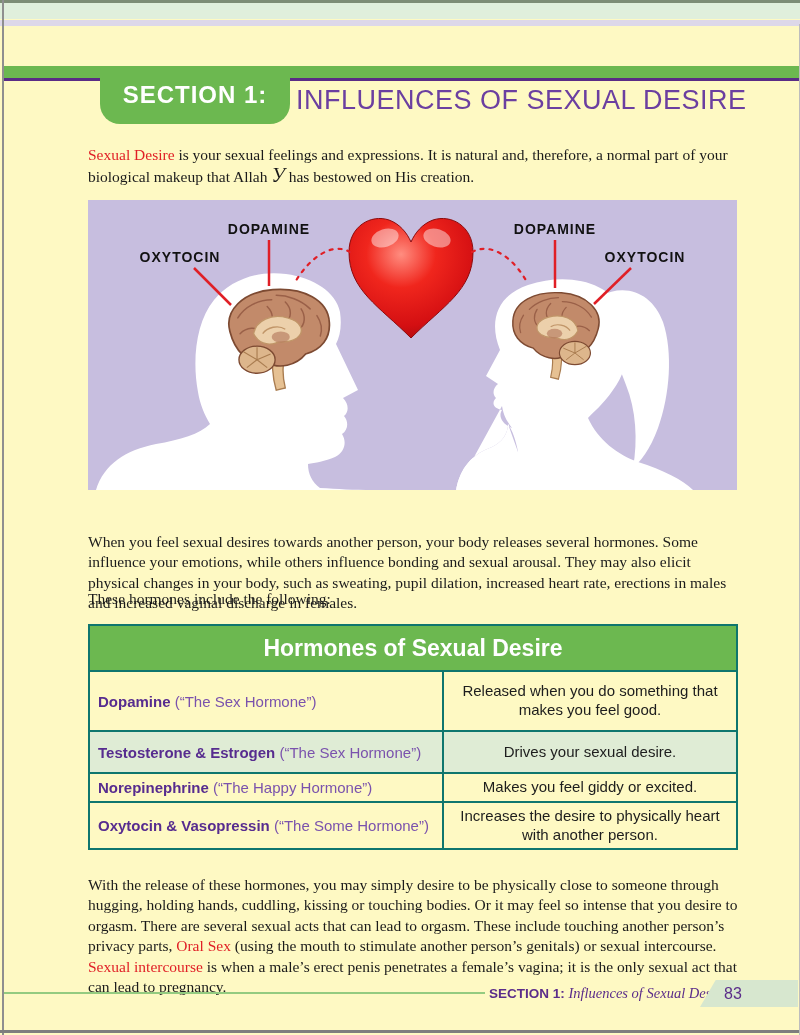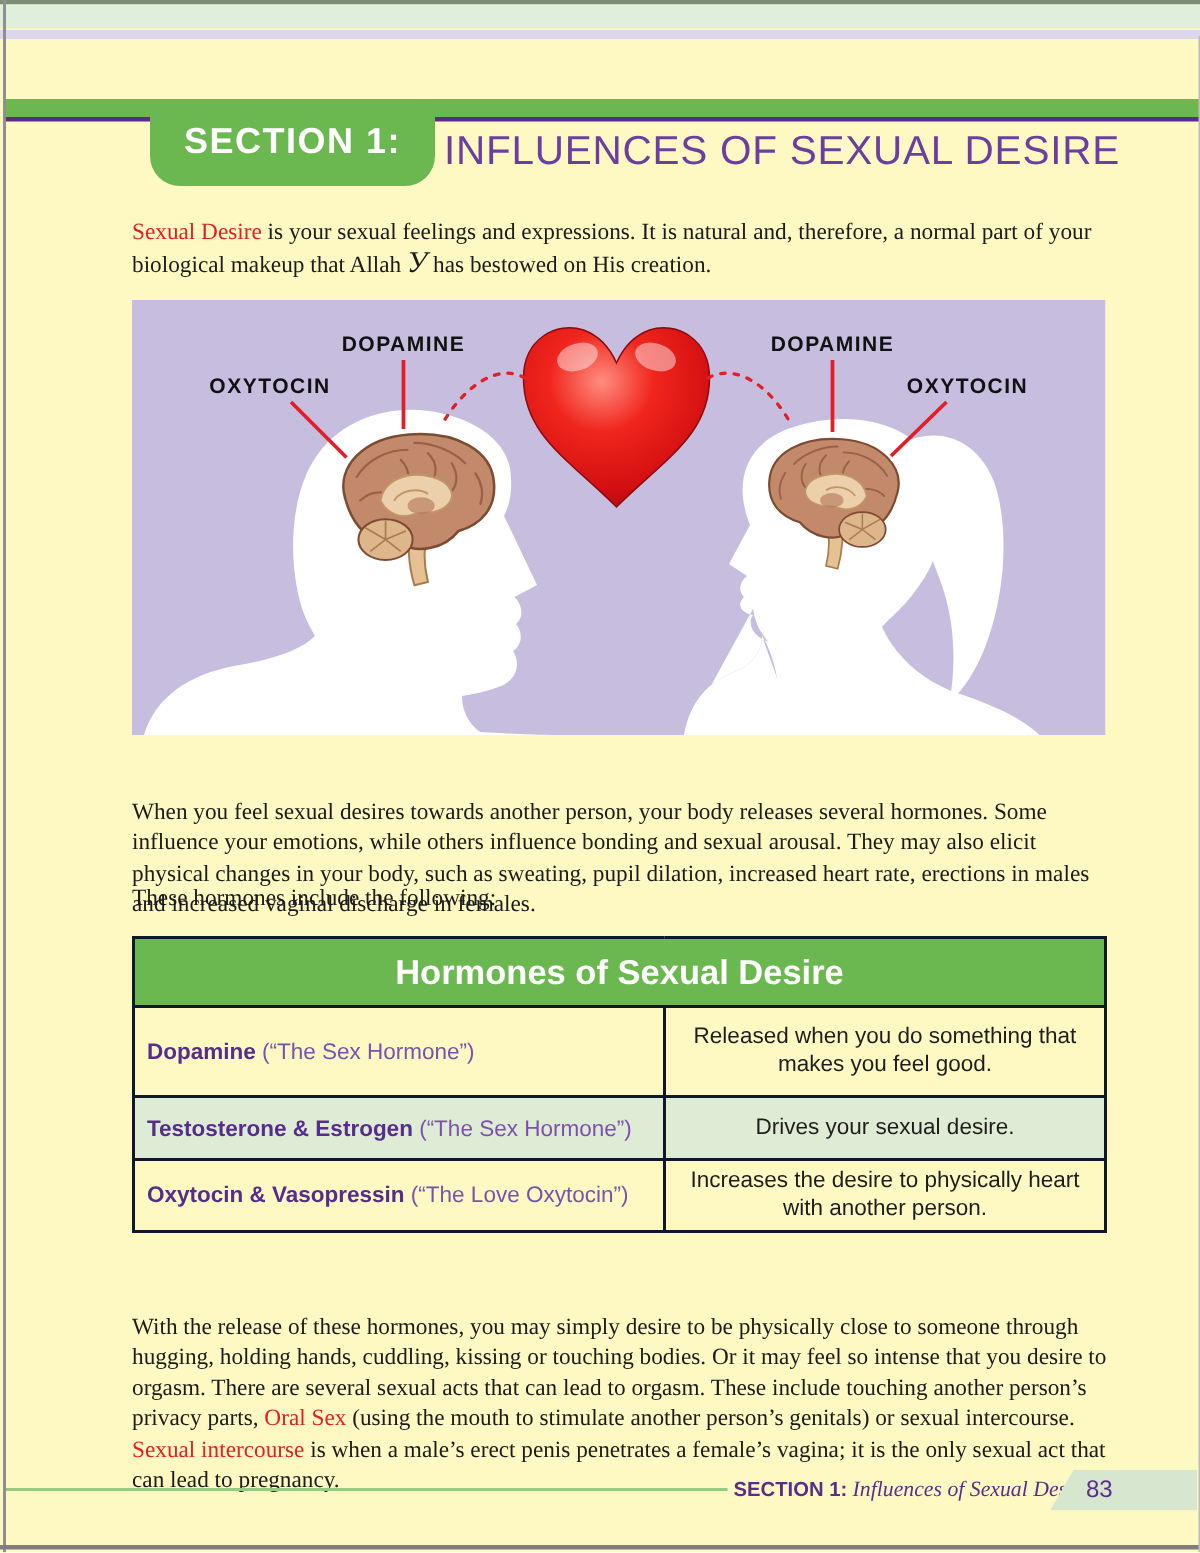--- a/index.html
+++ b/index.html
@@ -28,21 +28,21 @@
   .p2{top:512px;margin-top:20px;}
   .p2b{top:589px;}
   .p3{top:875px;}
   .red{color:#e01f26;}
   .honorific{font-style:italic;font-size:20px;line-height:1;}
   
   .illustration{position:absolute;left:88px;top:200px;width:649px;height:290px;}
   
   .hormone-table{position:absolute;left:88px;top:624px;width:650px;border-collapse:collapse;
                  font-family:"Liberation Sans",sans-serif;}
-  .hormone-table th,.hormone-table td{border:2px solid #0f172a;}
+  .hormone-table th,.hormone-table td{border:2px solid #0f766e;}
   .hormone-table th{background:#6cb850;color:#ffffff;font-size:23px;font-weight:bold;
                  height:40px;text-align:center;padding:2px;}
   .hormone-table td{font-size:15px;padding:4px 8px;}
   .cell-name{color:#572c8f;font-weight:bold;}
   .cell-paren{color:#7a52ad;}
   .cell-desc{text-align:center;color:#1d1d1d;line-height:1.25;}
   .hormone-table tbody tr.shaded{background:#dfecd5;}
   .hormone-table tbody tr:nth-child(1){height:60px;}
   .hormone-table tbody tr:nth-child(2){height:42px;}
   .hormone-table tbody tr:nth-child(3){height:28px;}
@@ -180,21 +180,25 @@
     <tbody>
         <tr>
           <td style="width: 336px;"><span class="cell-name">Dopamine </span><span class="cell-paren">(“The Sex Hormone”)</span></td>
           <td class="cell-desc">Released when you do something that makes you feel good.</td>
         </tr>
         <tr class="shaded">
           <td style="width: 336px;"><span class="cell-name">Testosterone &amp; Estrogen </span><span class="cell-paren">(“The Sex Hormone”)</span></td>
           <td class="cell-desc">Drives your sexual desire.</td>
         </tr>
         <tr>
-          <td style="width: 336px;"><span class="cell-name">Oxytocin &amp; Vasopressin </span><span class="cell-paren">(“The Love Oxytocin”)</span></td>
+          <td style="width: 336px;"><span class="cell-name">Norepinephrine </span><span class="cell-paren">(“The Happy Hormone”)</span></td>
+          <td class="cell-desc">Makes you feel giddy or excited.</td>
+        </tr>
+        <tr>
+          <td style="width: 336px;"><span class="cell-name">Oxytocin &amp; Vasopressin </span><span class="cell-paren">(“The Some Hormone”)</span></td>
           <td class="cell-desc">Increases the desire to physically heart with another person.</td>
         </tr>
       </tbody>
   </table>
 
   <p class="para p3"><span>With the release of these hormones, you may simply desire to be physically close to someone through hugging, holding hands, cuddling, kissing or touching bodies. Or it may feel so intense that you desire to orgasm. There are several sexual acts that can lead to orgasm. These include touching another person’s privacy parts, </span><span class="red">Oral Sex</span><span> (using the mouth to stimulate another person’s genitals) or sexual intercourse. </span><span class="red">Sexual intercourse</span><span> is when a male’s erect penis penetrates a female’s vagina; it is the only sexual act that can lead to pregnancy.</span></p>
 
   <div class="footer-line"></div>
   <div class="footer-text">
     <span class="footer-label">SECTION 1:</span><span class="footer-title"> Influences of Sexual Desire</span>

